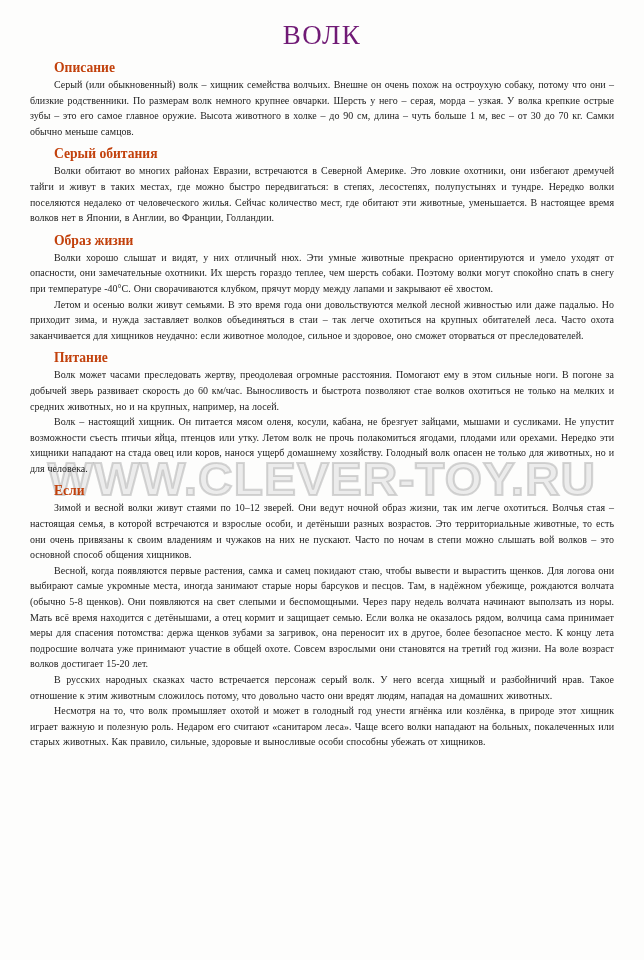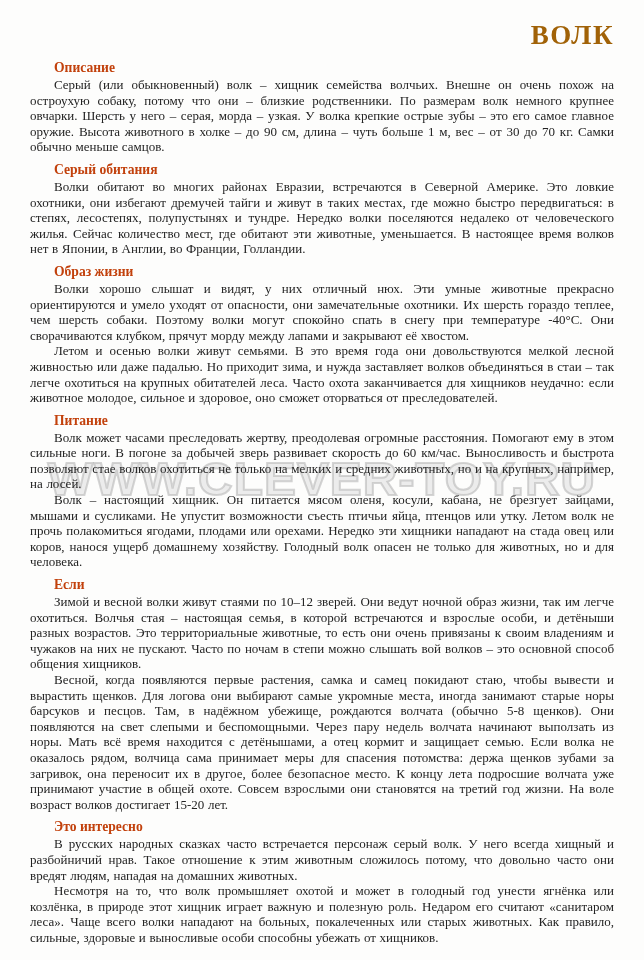--- a/index.html
+++ b/index.html
@@ -15,37 +15,37 @@
     box-shadow: 0 0 4px rgba(0,0,0,0.15);
   }
   .content {
     position: absolute;
     inset: 0;
     padding: 20px 30px 0 30px;
     z-index: 2;
   }
   .doc-title {
     margin: 0 0 9px 0;
-    text-align: right;
+    text-align: center;
     font-size: 27px;
-    font-weight: bold;
+    font-weight: normal;
     letter-spacing: 1.5px;
-    color: #a16207;
+    color: #701a75;
   }
   .section-heading {
     font-weight: bold;
     font-size: 13.6px;
     line-height: 16px;
     margin: 7px 0 1px 0;
     padding-left: 24px;
     color: #c2410c;
   }
   .para {
     margin: 0;
-    font-size: 13px;
+    font-size: 10px;
     line-height: 15.6px;
     text-align: justify;
     text-indent: 24px;
     word-spacing: 0.4px;
     color: #232323;
   }
   .watermark {
     position: absolute;
     top: 452px;
     left: 0;
@@ -97,19 +97,18 @@
       <p class="para">Волк – настоящий хищник. Он питается мясом оленя, косули, кабана, не брезгует зайцами, мышами и сусликами. Не упустит возможности съесть птичьи яйца, птенцов или утку. Летом волк не прочь полакомиться ягодами, плодами или орехами. Нередко эти хищники нападают на стада овец или коров, нанося ущерб домашнему хозяйству. Голодный волк опасен не только для животных, но и для человека.</p>
     </div>
 
     <div class="section">
       <div class="section-heading">Если</div>
       <p class="para">Зимой и весной волки живут стаями по 10–12 зверей. Они ведут ночной образ жизни, так им легче охотиться. Волчья стая – настоящая семья, в которой встречаются и взрослые особи, и детёныши разных возрастов. Это территориальные животные, то есть они очень привязаны к своим владениям и чужаков на них не пускают. Часто по ночам в степи можно слышать вой волков – это основной способ общения хищников.</p>
       <p class="para">Весной, когда появляются первые растения, самка и самец покидают стаю, чтобы вывести и вырастить щенков. Для логова они выбирают самые укромные места, иногда занимают старые норы барсуков и песцов. Там, в надёжном убежище, рождаются волчата (обычно 5-8 щенков). Они появляются на свет слепыми и беспомощными. Через пару недель волчата начинают выползать из норы. Мать всё время находится с детёнышами, а отец кормит и защищает семью. Если волка не оказалось рядом, волчица сама принимает меры для спасения потомства: держа щенков зубами за загривок, она переносит их в другое, более безопасное место. К концу лета подросшие волчата уже принимают участие в общей охоте. Совсем взрослыми они становятся на третий год жизни. На воле возраст волков достигает 15-20 лет.</p>
     </div>
 
     <div class="section">
-      <div class="section-heading">Это интересно</div>
       <p class="para">В русских народных сказках часто встречается персонаж серый волк. У него всегда хищный и разбойничий нрав. Такое отношение к этим животным сложилось потому, что довольно часто они вредят людям, нападая на домашних животных.</p>
       <p class="para">Несмотря на то, что волк промышляет охотой и может в голодный год унести ягнёнка или козлёнка, в природе этот хищник играет важную и полезную роль. Недаром его считают «санитаром леса». Чаще всего волки нападают на больных, покалеченных или старых животных. Как правило, сильные, здоровые и выносливые особи способны убежать от хищников.</p>
     </div>
 
   </div>
 </div>
 
 </body></html>

